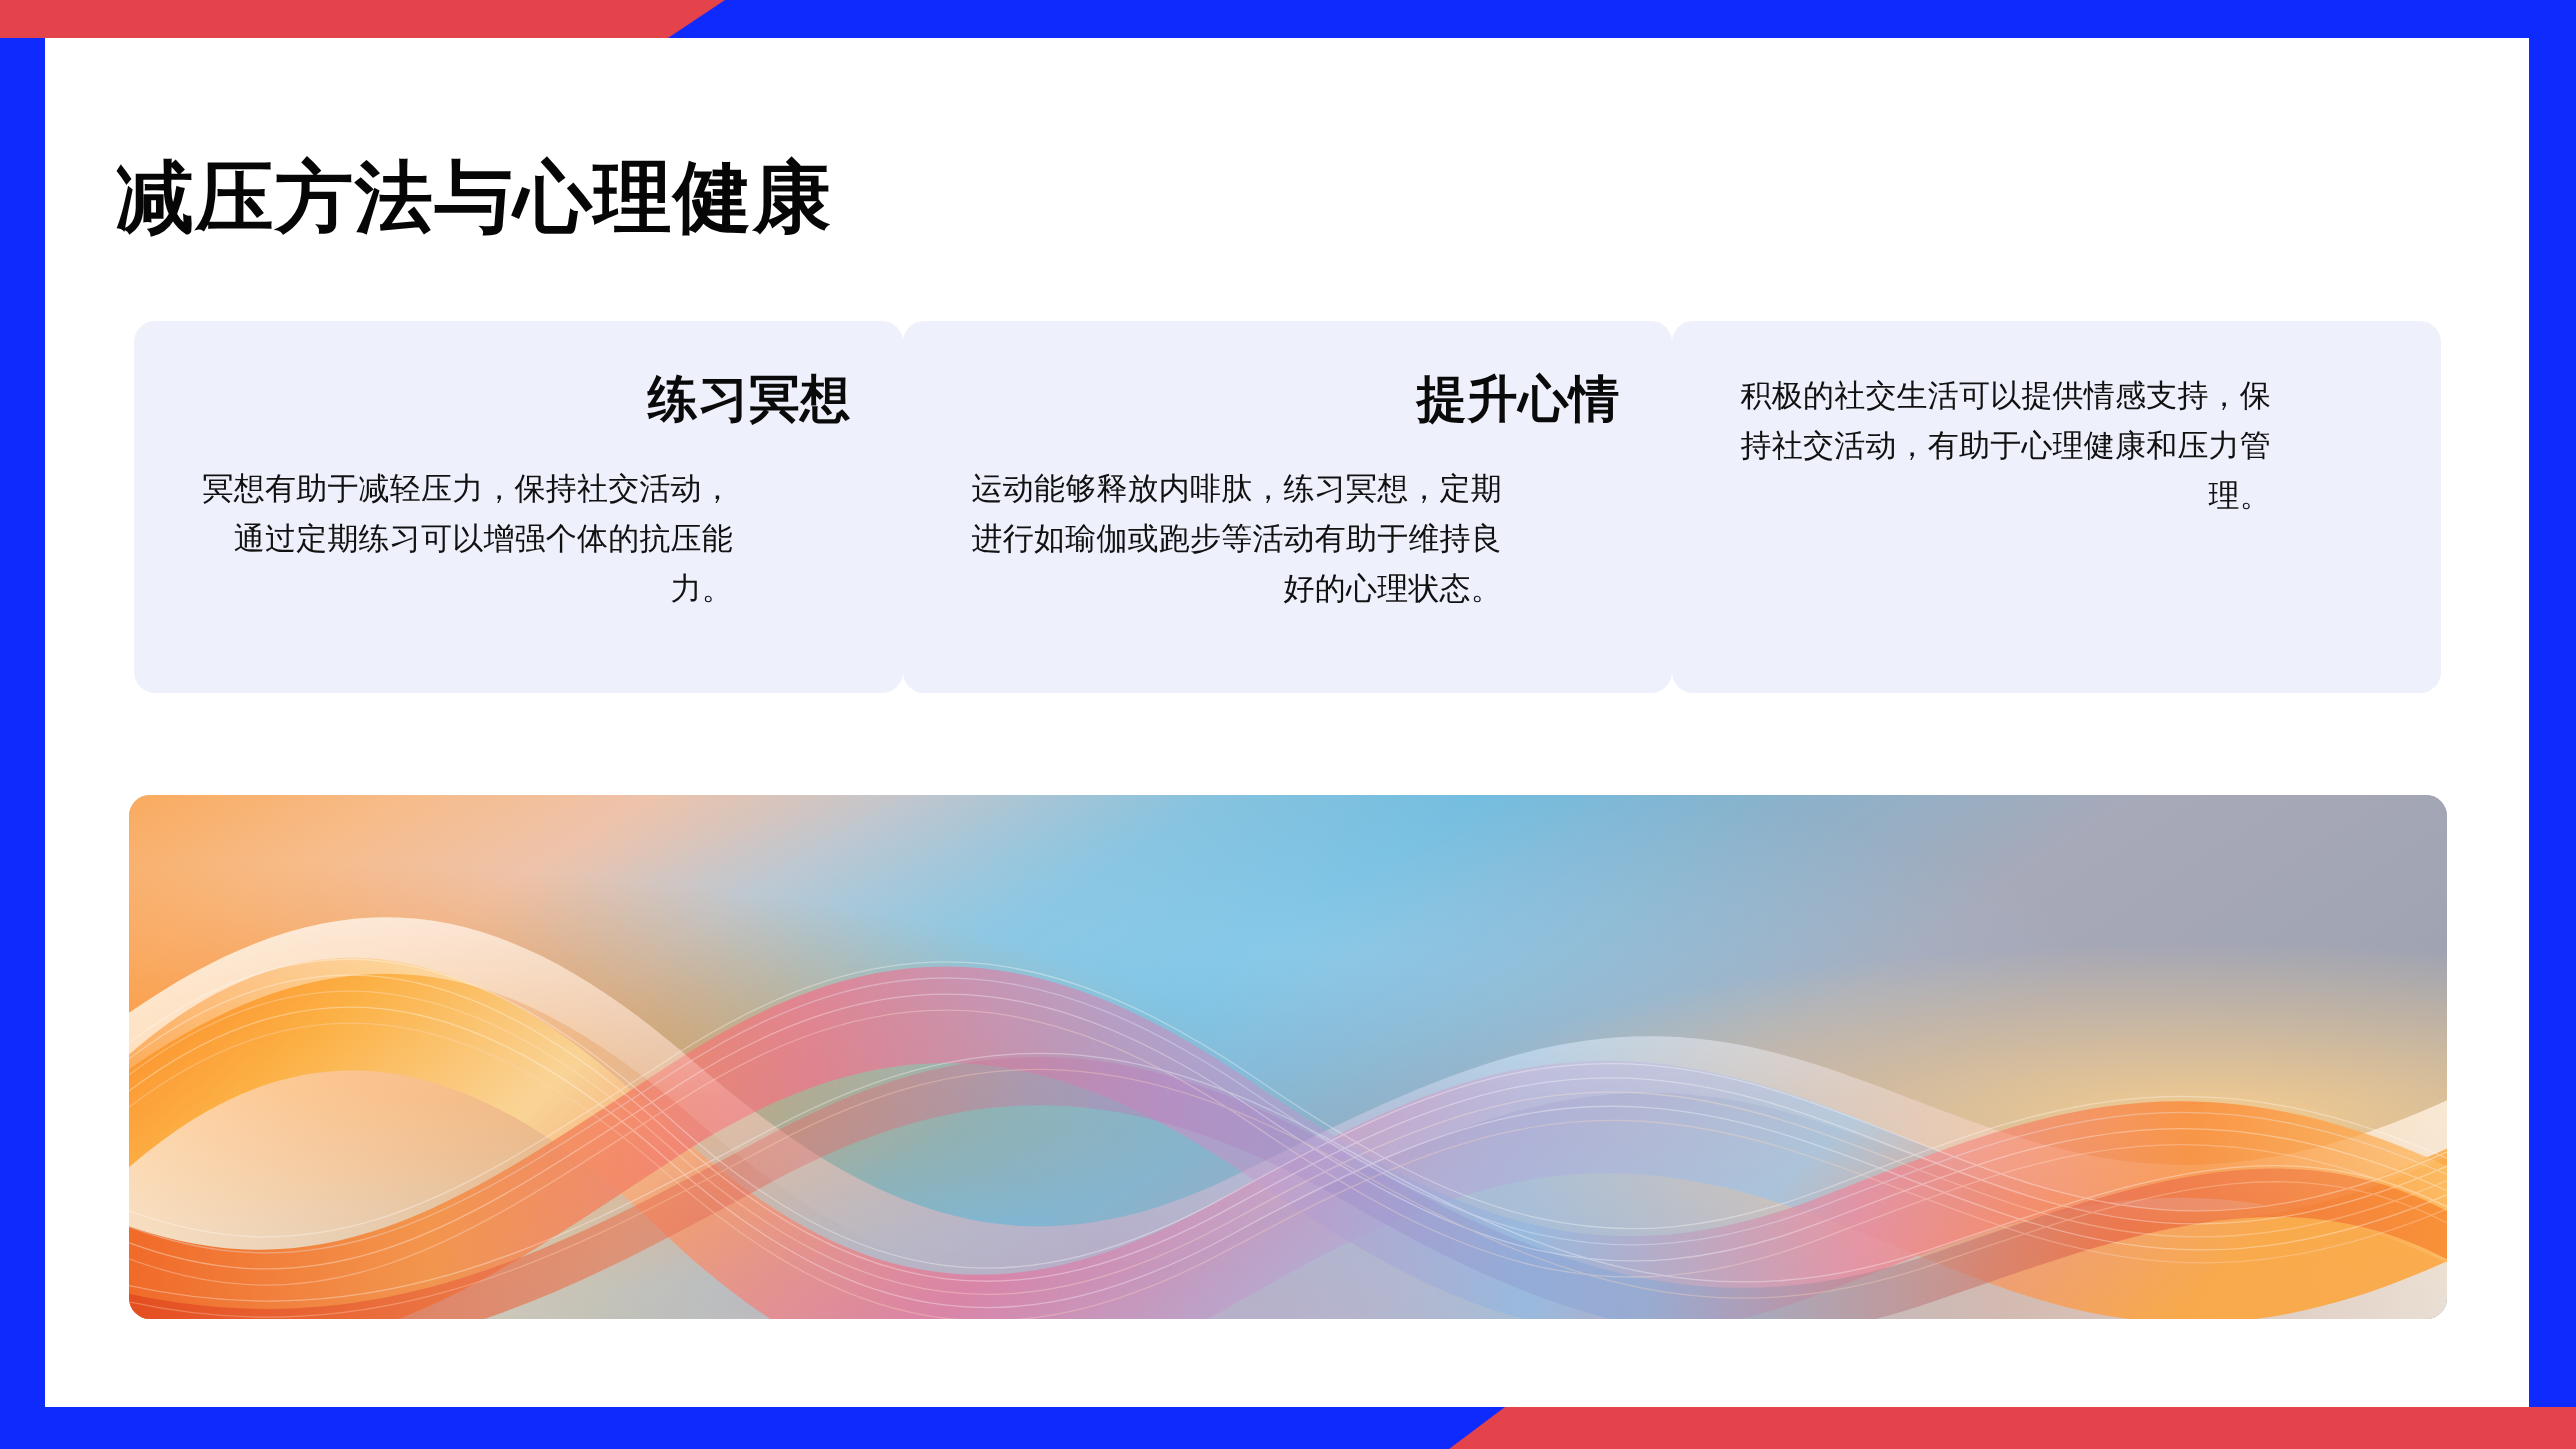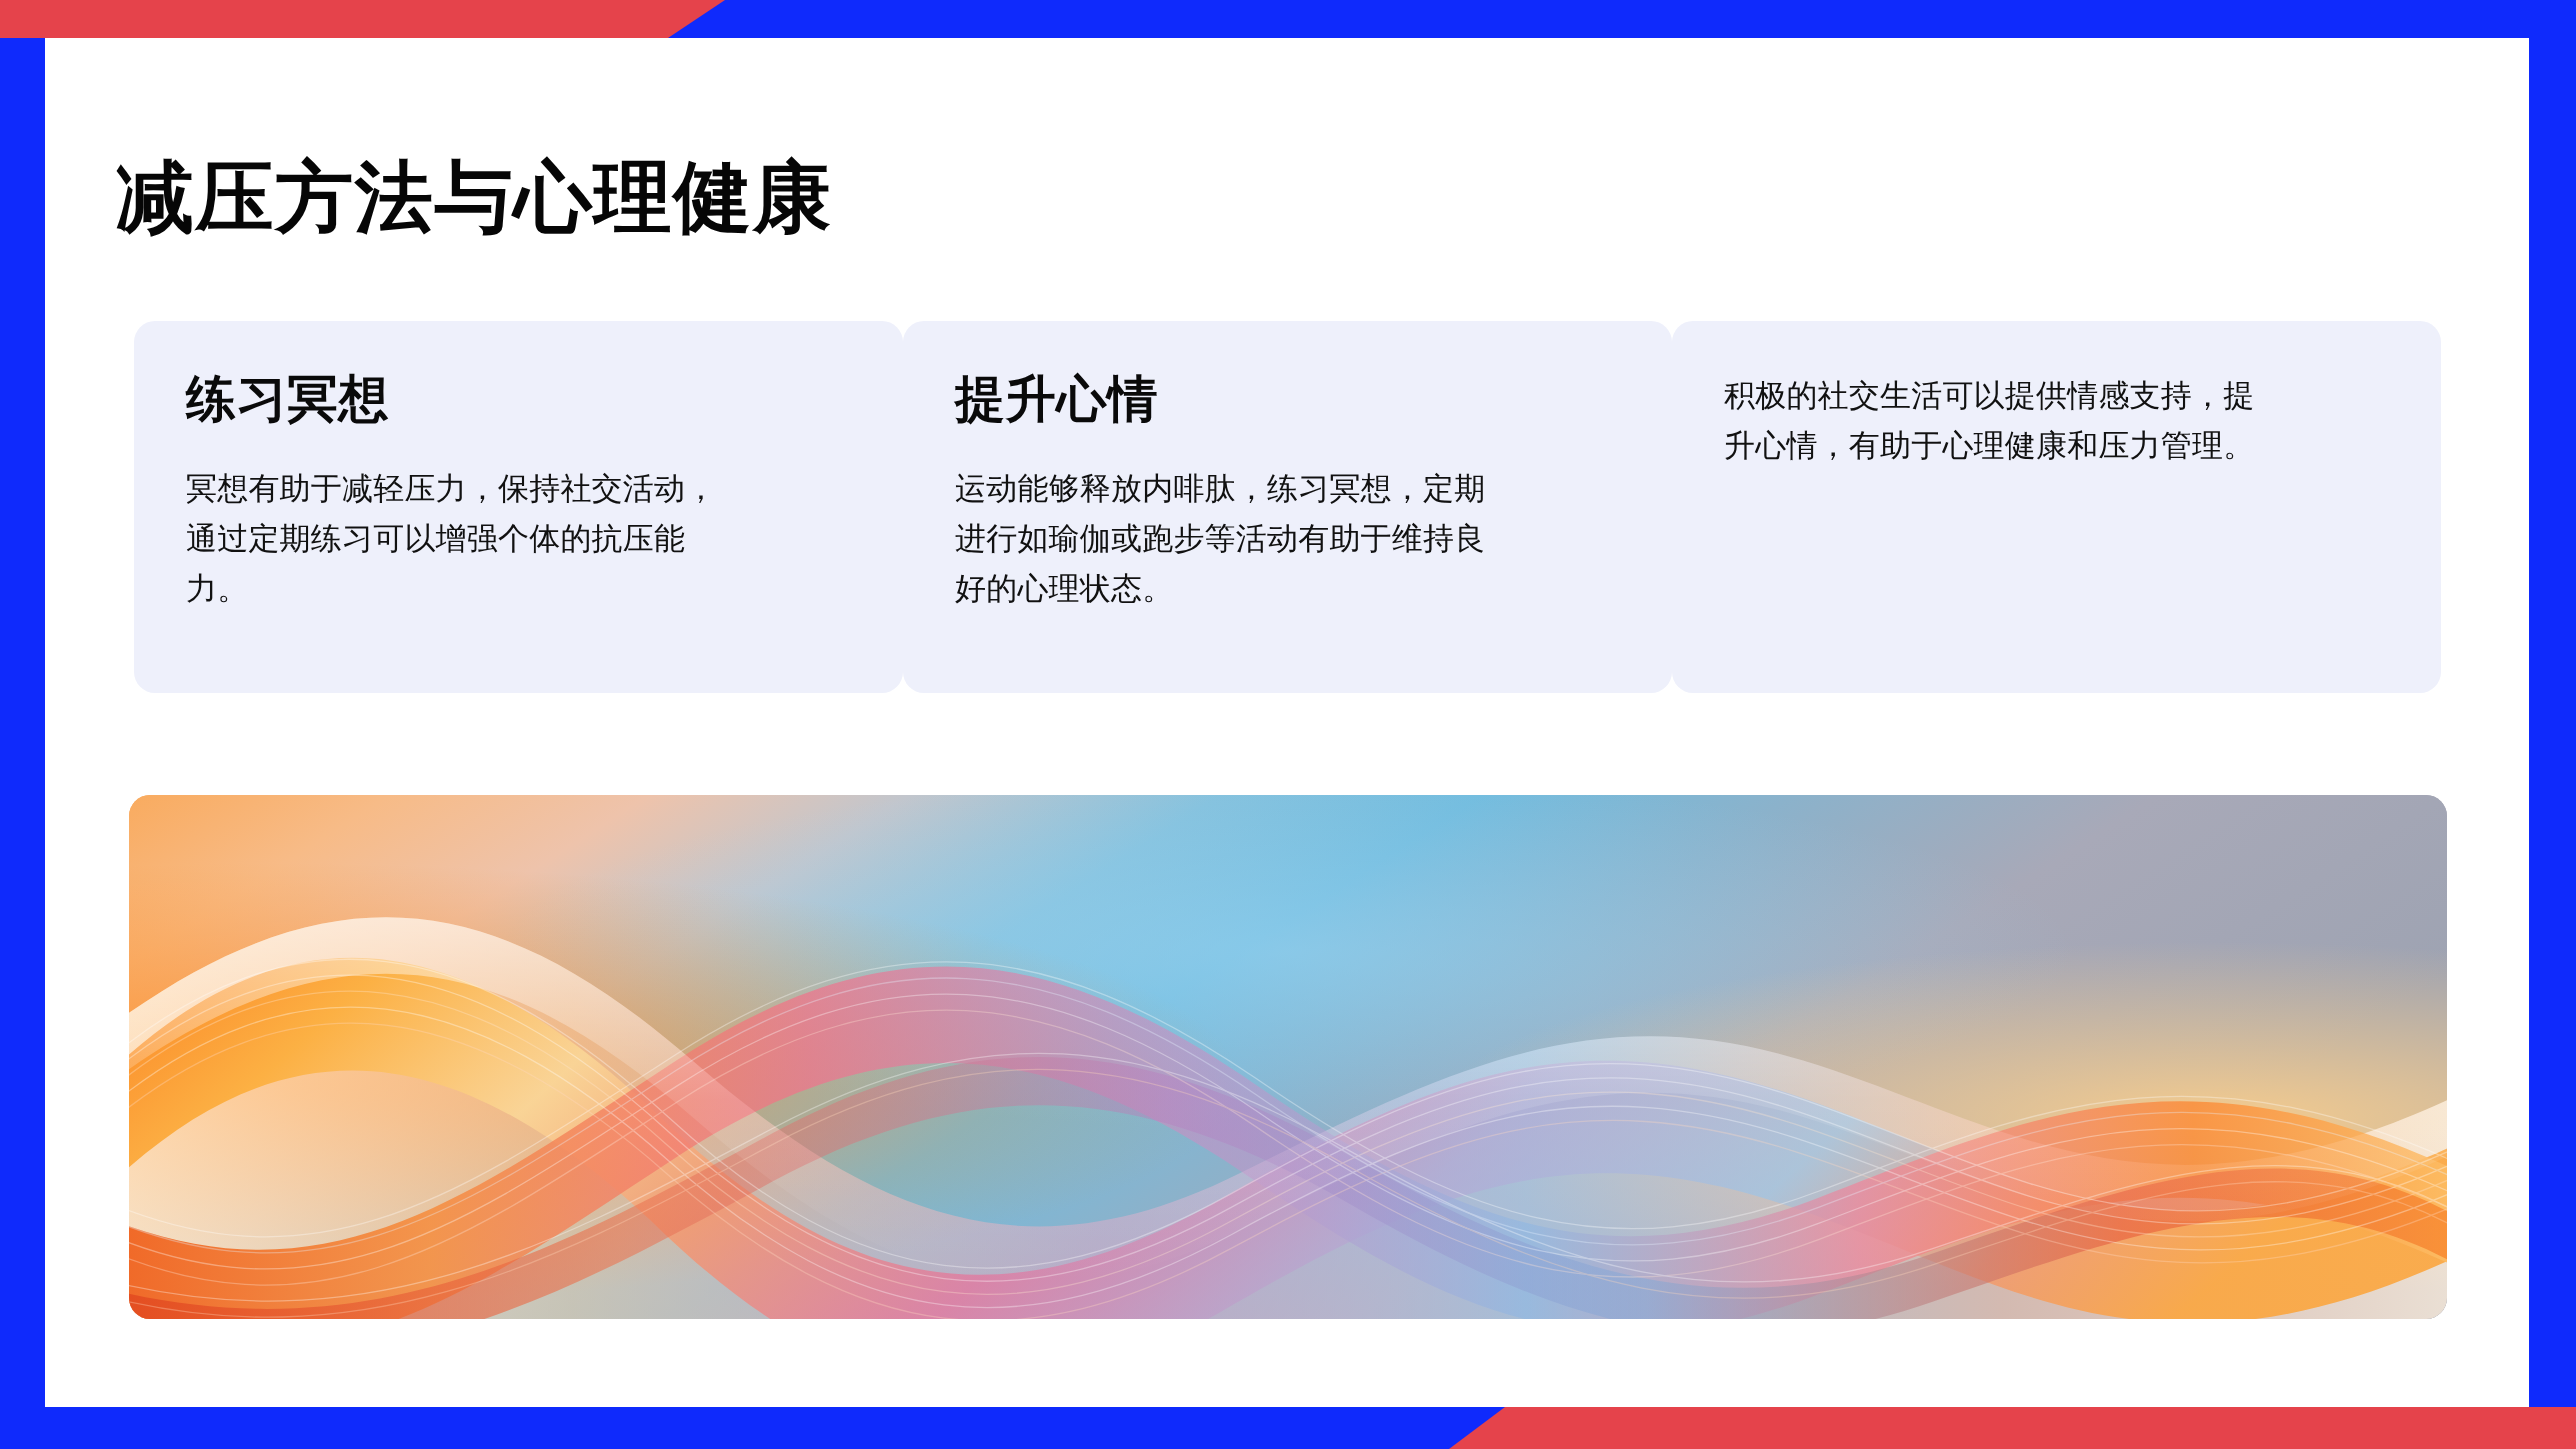--- a/index.html
+++ b/index.html
@@ -72,20 +72,21 @@
   }
 
   
   .cards {
     position: absolute;
     left: 89px;
     top: 283px;
     width: 2307px;
     height: 372px;
     display: flex;
+    text-align: right;
   }
   .card {
     flex: 1 1 0;
     background: #eef0fb;
     border-radius: 21px;
     padding: 50px 52px 0 52px;
     box-sizing: border-box;
   }
   .card-title {
     font-size: 50px;
@@ -150,21 +151,21 @@
         <div class="card-title">练习冥想</div>
         <div class="card-body">冥想有助于减轻压力，保持社交活动，通过定期练习可以增强个体的抗压能力。</div>
       </div>
 
       <div class="card">
         <div class="card-title">提升心情</div>
         <div class="card-body">运动能够释放内啡肽，练习冥想，定期进行如瑜伽或跑步等活动有助于维持良好的心理状态。</div>
       </div>
 
       <div class="card">
-        <div class="card-body">积极的社交生活可以提供情感支持，提升心情，有助于心理健康和压力管理。</div>
+        <div class="card-body">积极的社交生活可以提供情感支持，保持社交活动，有助于心理健康和压力管理。</div>
       </div>
 
     </div>
 
     <div class="hero">
       <svg viewBox="0 0 2880 651" preserveAspectRatio="none">
         <defs>
           <linearGradient id="bg" x1="0" y1="0" x2="1" y2="0.35">
             <stop offset="0" stop-color="#f9ab5f"></stop>
             <stop offset="0.10" stop-color="#f7bb87"></stop>

